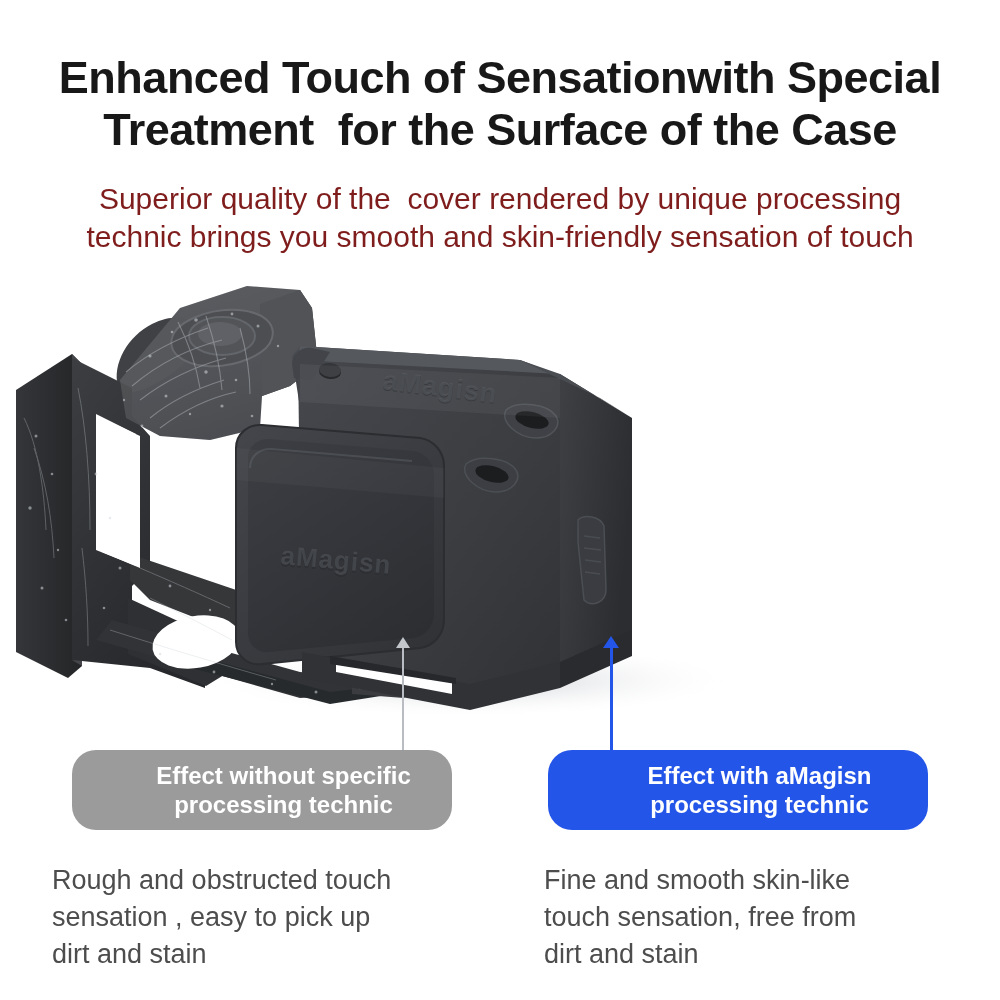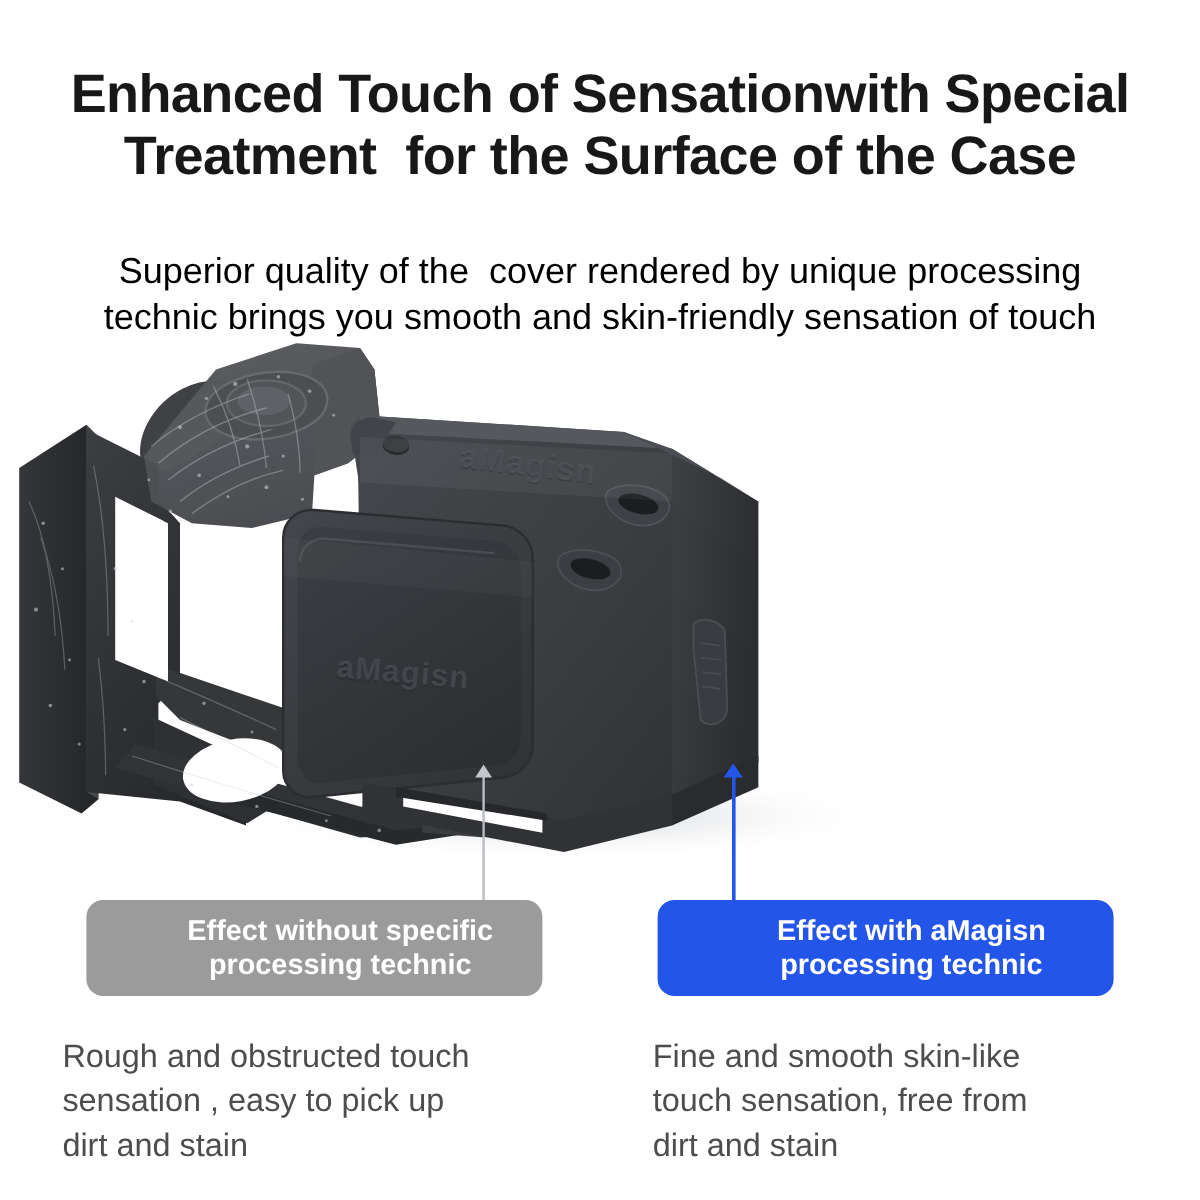--- a/index.html
+++ b/index.html
@@ -17,26 +17,26 @@
     position:absolute; left:0; top:52px; width:1000px;
     text-align:center;
     font-size:45px;
     font-weight:bold;
     line-height:52px;
     letter-spacing:-0.5px;
     color:#181818;
     white-space:pre-wrap;
   }
   #subtitle {
-    position:absolute; left:0; top:208px; width:1000px;
+    position:absolute; left:0; top:180px; width:1000px;
     text-align:center;
     font-size:30px;
     font-weight:normal;
     line-height:38px;
-    color:#000000;
+    color:#7f1d1d;
     white-space:pre-wrap;
   }
 
   
   #stage {
     position:absolute;
     left:0; top:268px;
     width:1000px; height:470px;
   }
   #product-svg { display:block; width:1000px; height:470px; }
@@ -64,21 +64,21 @@
     border-left:8px solid transparent;
     border-right:8px solid transparent;
     border-bottom:12px solid #2355e8;
   }
 
   
   .badge {
     position:absolute;
     top:750px;
     height:80px;
-    border-radius:14px;
+    border-radius:24px;
     display:flex;
     align-items:center;
     justify-content:center;
     text-align:center;
     color:#ffffff;
     font-size:24px;
     font-weight:bold;
     line-height:29px;
     white-space:pre-line;
     padding-left:43px;

